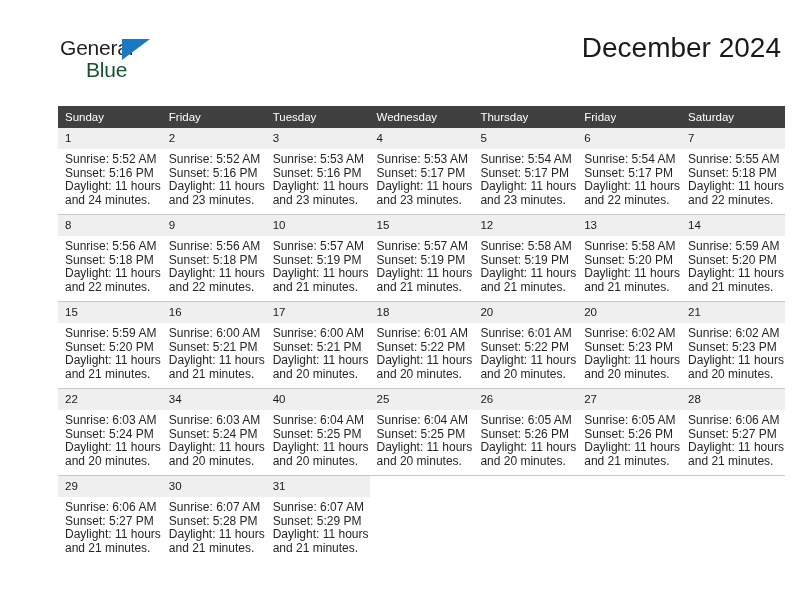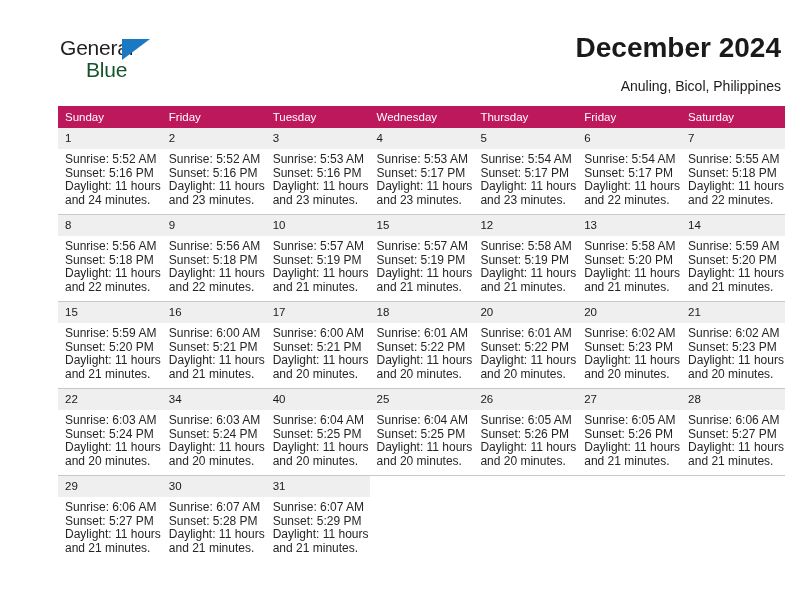--- a/index.html
+++ b/index.html
@@ -65,21 +65,21 @@
     letter-spacing: -0.2px;
     color: #14532d;
     font-family: "Liberation Sans", sans-serif;
   }
 
   .title {
     position: absolute;
     right: 36px;
     top: 32px;
     font-size: 28px;
-    font-weight: bold;
+    font-weight: normal;
     color: #1a1a1a;
     text-align: right;
     white-space: nowrap;
   }
   .subtitle {
     position: absolute;
     right: 36px;
     top: 78px;
     font-size: 14px;
     font-weight: normal;
@@ -92,21 +92,21 @@
   .calendar {
     position: absolute;
     left: 33px;
     top: 106px;
     width: 727px;
     border-collapse: collapse;
     table-layout: fixed;
   }
 
   .calendar th {
-    background: #be185d;
+    background: #404040;
     color: #ffffff;
     font-size: 11.5px;
     font-weight: normal;
     text-align: left;
     padding: 5px 0 5px 7px;
     height: 12px;
     border: none;
   }
 
   .calendar td {
@@ -158,21 +158,20 @@
 
   <div class="header">
 
     <div class="logo">
       <span class="logo-general">General</span>
       <span class="logo-triangle"></span>
       <span class="logo-blue">Blue</span>
     </div>
 
     <div class="title">December 2024</div>
-    <div class="subtitle">Anuling, Bicol, Philippines</div>
   </div>
 
   <table class="calendar">
     <thead>
       <tr>
         <th>Sunday</th>
         <th>Friday</th>
         <th>Tuesday</th>
         <th>Wednesday</th>
         <th>Thursday</th>

